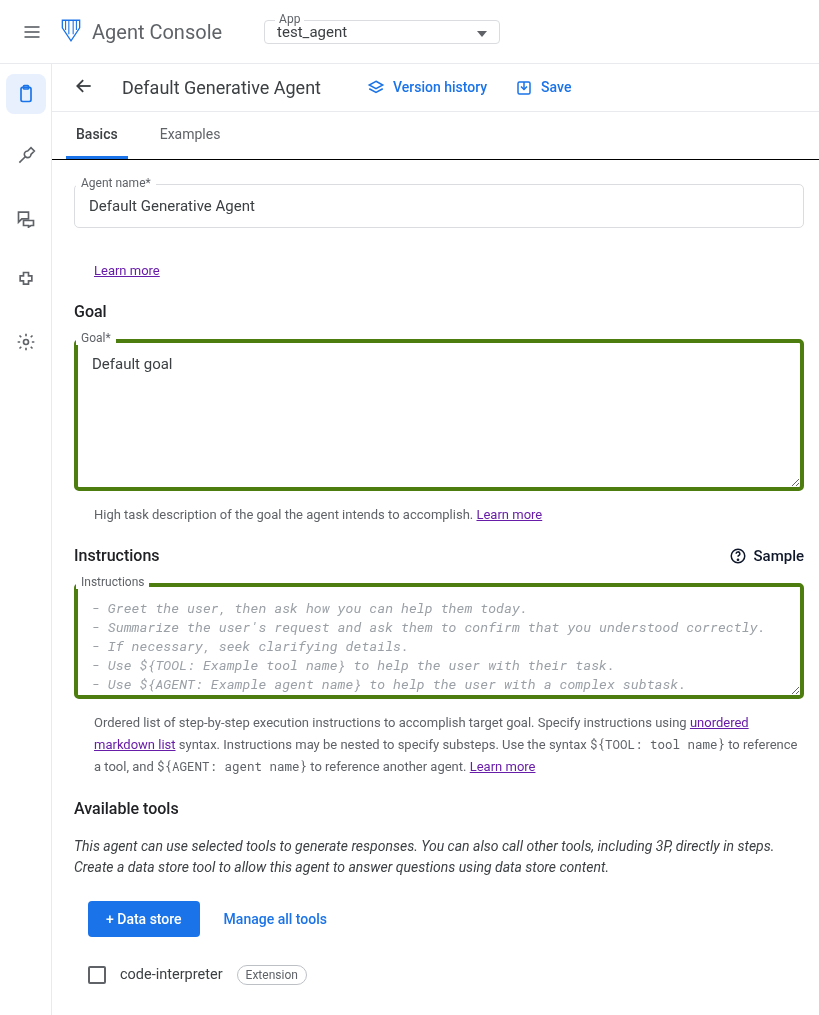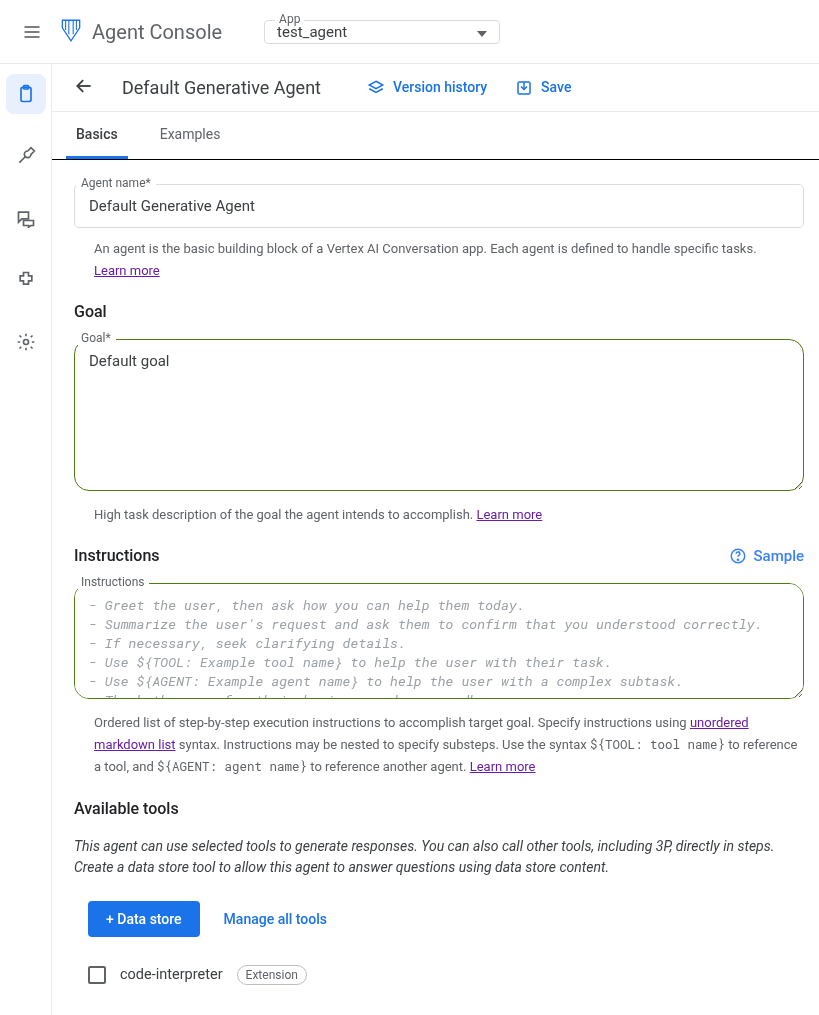--- a/index.html
+++ b/index.html
@@ -129,22 +129,22 @@
     height: 44px;
     border: 1px solid #dadce0;
     border-radius: 5px;
     padding: 0 14px;
     font-size: 15px;
     color: #3c4043;
     font-family: inherit;
   }
   .textarea {
     width: 730px;
-    border: 1px solid #4d7c0f;
-    border-radius: 15px;
+    border: 4px solid #4d7c0f;
+    border-radius: 5px;
     padding: 12px 14px;
     font-size: 15px;
     color: #3c4043;
     font-family: inherit;
     resize: both;
   }
   .goal-area { height: 152px; }
   .instr-area {
     height: 116px;
     font-family: "Roboto Mono", ui-monospace, Menlo, Consolas, monospace;
@@ -167,21 +167,21 @@
     font-size: 16px;
     font-weight: 500;
     color: #202124;
     margin: 4px 0 18px 0;
   }
   .section-row {
     display:flex; align-items:center; justify-content:space-between;
     width: 730px;
     margin: 8px 0 18px 0;
   }
-  .sample-link { display:flex; align-items:flex-start; gap:6px; color:#3b82f6; font-weight:500; cursor:pointer; font-size:15px;}
+  .sample-link { display:flex; align-items:flex-start; gap:6px; color:#0f172a; font-weight:500; cursor:pointer; font-size:15px;}
   .tools-desc {
     font-size: 14px;
     color: #3c4043;
     line-height: 1.55;
     margin-bottom: 22px;
     max-width: 720px;
     font-style: italic;
   }
   .btn-row { display:flex; align-items:center; gap: 24px; margin-left: 14px; margin-bottom: 28px;}
   .btn-primary {
@@ -320,21 +320,21 @@
       <div class="tab">Examples</div>
     </div>
 
     <div class="content">
 
       <div class="field">
         <span class="floating-label">Agent name*</span>
         <input class="text-input" type="text" value="Default Generative Agent" style="">
       </div>
       <div class="helper">
-        <span>An agent is the basic building block of a Vertex AI Conversation app. Each agent is defined to handle specific tasks.</span><br>
+        <br>
         <a class="link">Learn more</a>
       </div>
 
       <div class="section-title">Goal</div>
       <div class="field">
         <span class="floating-label">Goal*</span>
         <textarea class="textarea goal-area" style="">Default goal</textarea>
       </div>
       <div class="helper">
         <span>High task description of the goal the agent intends to accomplish.</span>

